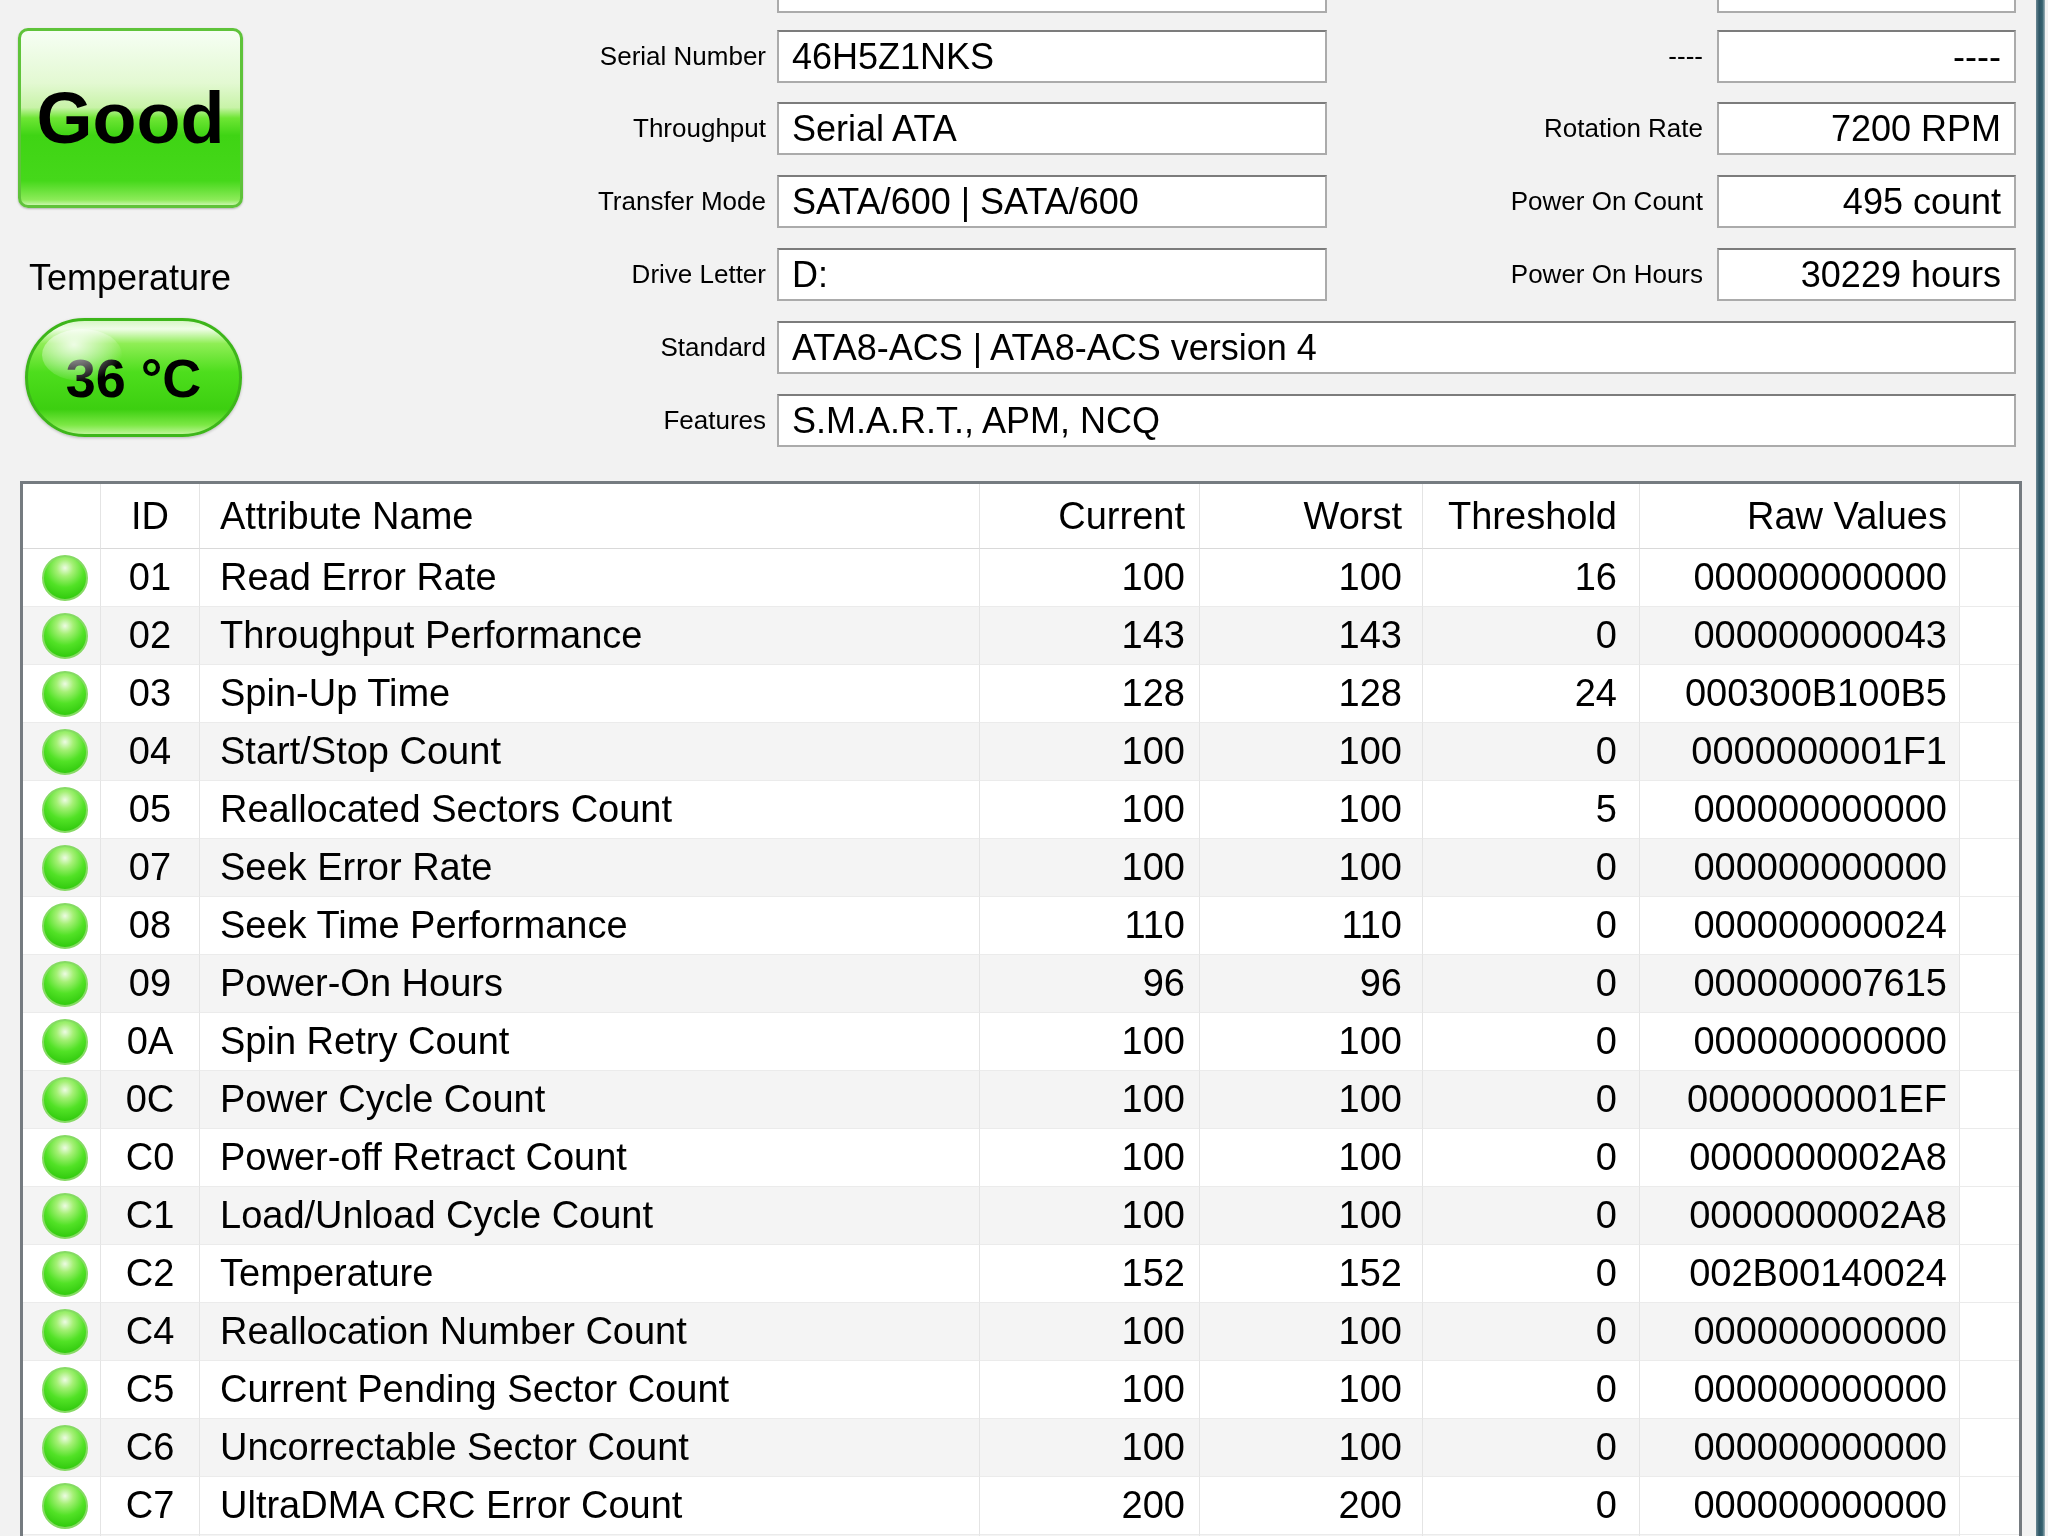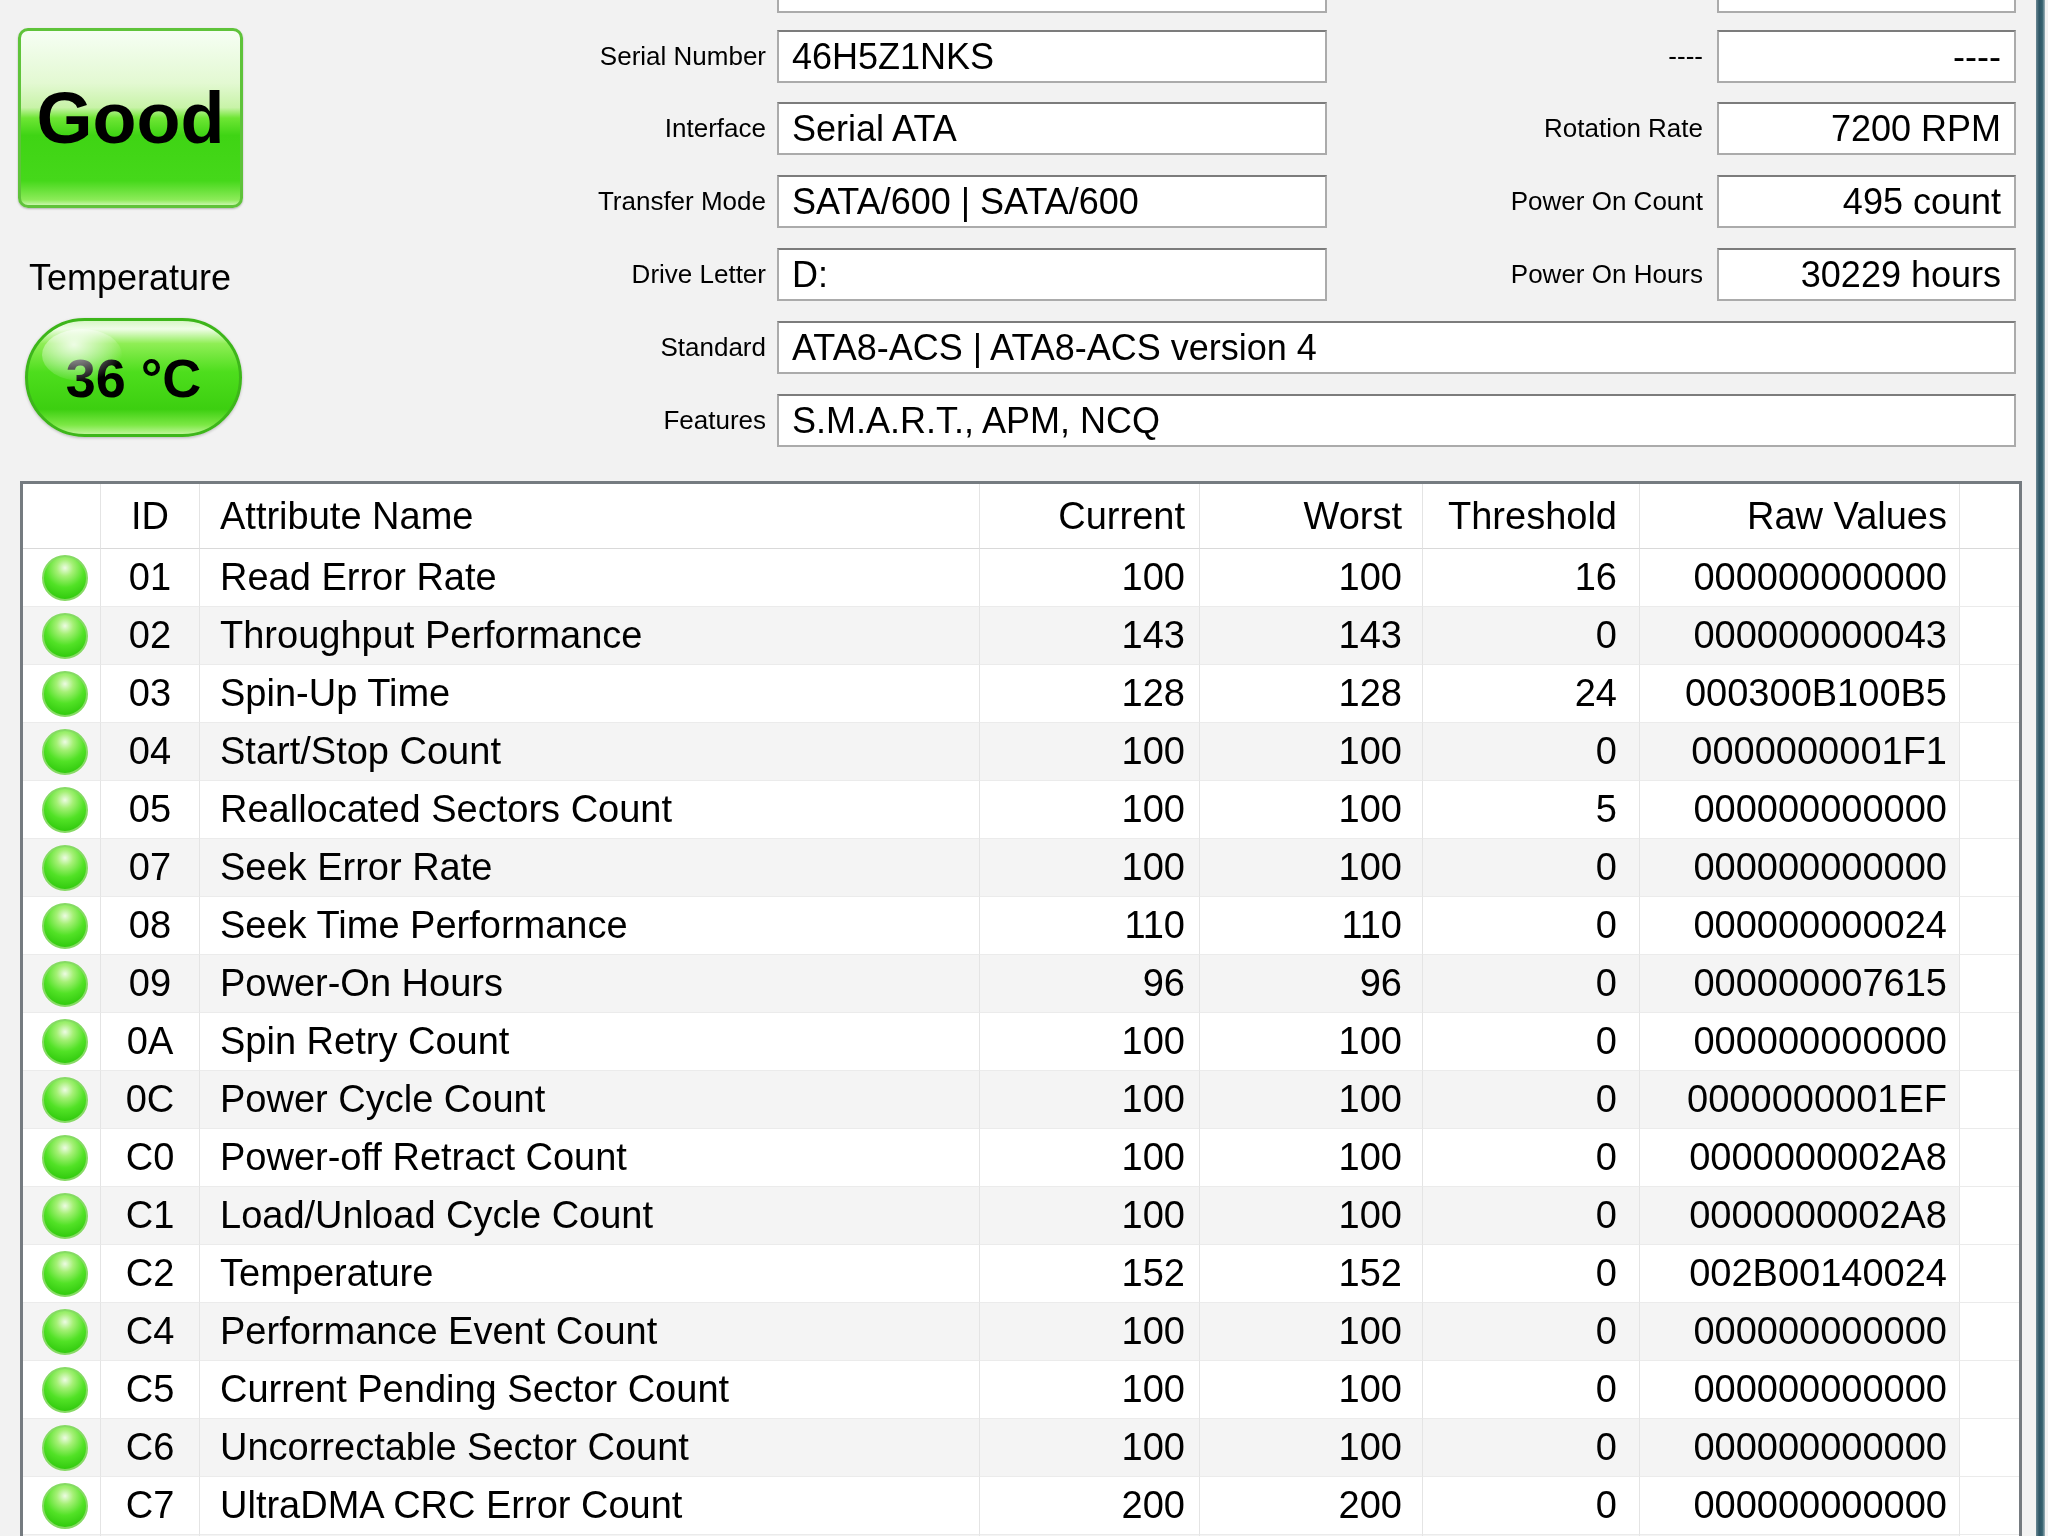--- a/index.html
+++ b/index.html
@@ -120,21 +120,21 @@
 </div>
 
 <div id="fields-root">
     <div class="abs frow" style="top: 30px;">
     <div class="flabel lft">Serial Number</div>
     <div class="fbox" style="left: 777px; width: 550px;">
       <span class="fval">46H5Z1NKS</span>
     </div>
   </div>
     <div class="abs frow" style="top: 102px;">
-    <div class="flabel lft">Interface</div>
+    <div class="flabel lft">Throughput</div>
     <div class="fbox" style="left: 777px; width: 550px;">
       <span class="fval">Serial ATA</span>
     </div>
   </div>
     <div class="abs frow" style="top: 175px;">
     <div class="flabel lft">Transfer Mode</div>
     <div class="fbox" style="left: 777px; width: 550px;">
       <span class="fval">SATA/600 | SATA/600</span>
     </div>
   </div>
@@ -348,21 +348,21 @@
     <div class="cell c4">152</div>
     <div class="cell c5">0</div>
     <div class="cell c6">002B00140024</div>
     <div class="cell c7"></div>
   </div>
       <div class="tgrid trow alt">
     <div class="cell c0">
           <span class="dot"></span>
         </div>
     <div class="cell c1">C4</div>
-    <div class="cell c2">Performance Event Count</div>
+    <div class="cell c2">Reallocation Number Count</div>
     <div class="cell c3">100</div>
     <div class="cell c4">100</div>
     <div class="cell c5">0</div>
     <div class="cell c6">000000000000</div>
     <div class="cell c7"></div>
   </div>
       <div class="tgrid trow">
     <div class="cell c0">
           <span class="dot"></span>
         </div>

